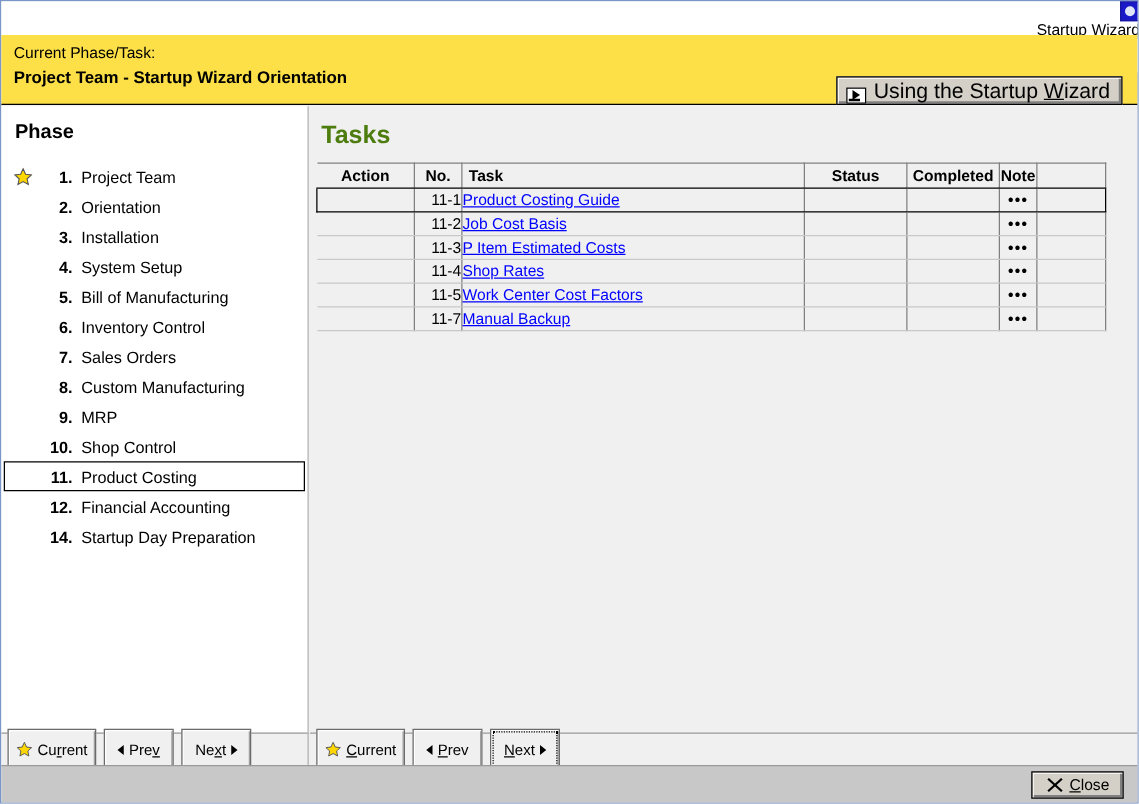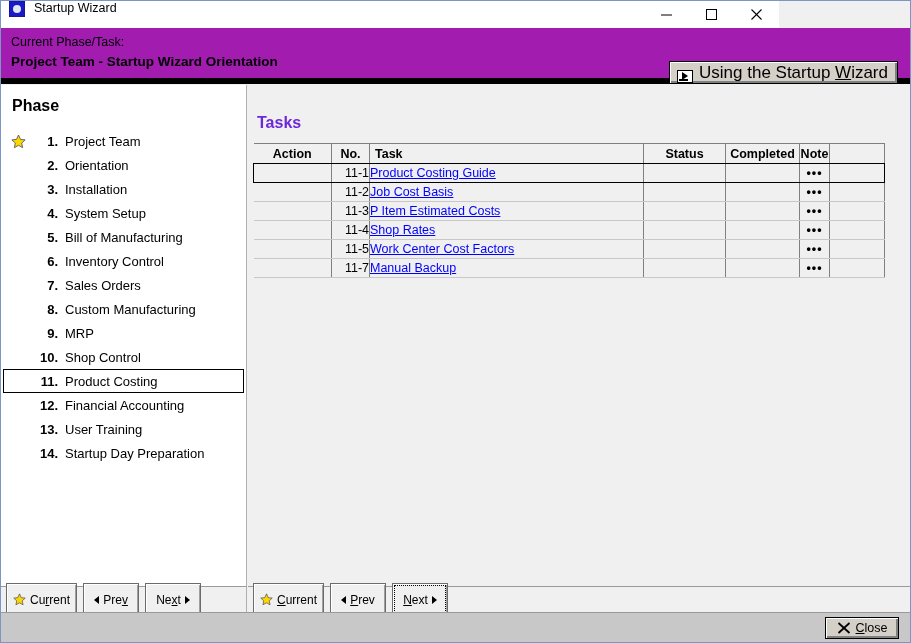--- a/index.html
+++ b/index.html
@@ -19,25 +19,26 @@
     box-sizing: border-box;
     border: 1px solid #7a96c8;
     background: #f0f0f0;
     overflow: hidden;
   }
 
   
   .titlebar {
     position: absolute;
     left: 0; top: 0;
-    width: 778px;
+    width: 911px;
     height: 27px;
     background: #ffffff;
     display: flex;
-    align-items: flex-start;
+    align-items: flex-end;
+    flex-direction: column;
   }
   .title-icon {
     width: 16px; height: 16px;
     margin-left: 8px;
     background: #1919c8;
     border: 1px solid #16169f;
     box-sizing: border-box;
     position: relative;
     flex: none;
   }
@@ -73,22 +74,22 @@
     font-family: "Liberation Sans", sans-serif;
   }
   .win-btn svg { display: block; }
 
   
   .phaseheader {
     position: absolute;
     left: 0; top: 27px;
     width: 909px;
     height: 56px;
-    background: #a21caf;
-    border-bottom: 6px solid #000000;
+    background: #fde047;
+    border-bottom: 1px solid #000000;
     box-sizing: border-box;
   }
   .ph-label {
     position: absolute;
     left: 10px; top: 7px;
     font-size: 12.5px;
     color: #000;
   }
   .ph-value {
     position: absolute;
@@ -198,28 +199,28 @@
 
   
   .tasks-panel {
     position: absolute;
     left: 247px; top: 84px;
     width: 662px;
     height: 501px;
     background: #f0f0f0;
   }
   .tasks-title {
-    font-size: 16px;
+    font-size: 20px;
     font-weight: bold;
-    color: #6d28d9;
-    margin: 29px 0 0 9px;
+    color: #4d7c0f;
+    margin: 12px 0 0 9px;
   }
   .grid {
     position: absolute;
-    left: 5px; top: 58px;
+    left: 5px; top: 45px;
     width: 631px;
     border-collapse: collapse;
     background: #f0f0f0;
     table-layout: fixed;
   }
   .grid th {
     font-size: 12.5px;
     font-weight: bold;
     color: #000;
     height: 19px;
@@ -434,25 +435,20 @@
         </div>
         <div class="phase-row selected">
           <div class="star-slot"></div>
           <div class="phase-num">11.</div>
           <div class="phase-name">Product Costing</div>
         </div>
         <div class="phase-row">
           <div class="star-slot"></div>
           <div class="phase-num">12.</div>
           <div class="phase-name">Financial Accounting</div>
-        </div>
-        <div class="phase-row">
-          <div class="star-slot"></div>
-          <div class="phase-num">13.</div>
-          <div class="phase-name">User Training</div>
         </div>
         <div class="phase-row">
           <div class="star-slot"></div>
           <div class="phase-num">14.</div>
           <div class="phase-name">Startup Day Preparation</div>
         </div>
       </div>
   </div>
 
   <div class="tasks-panel">

